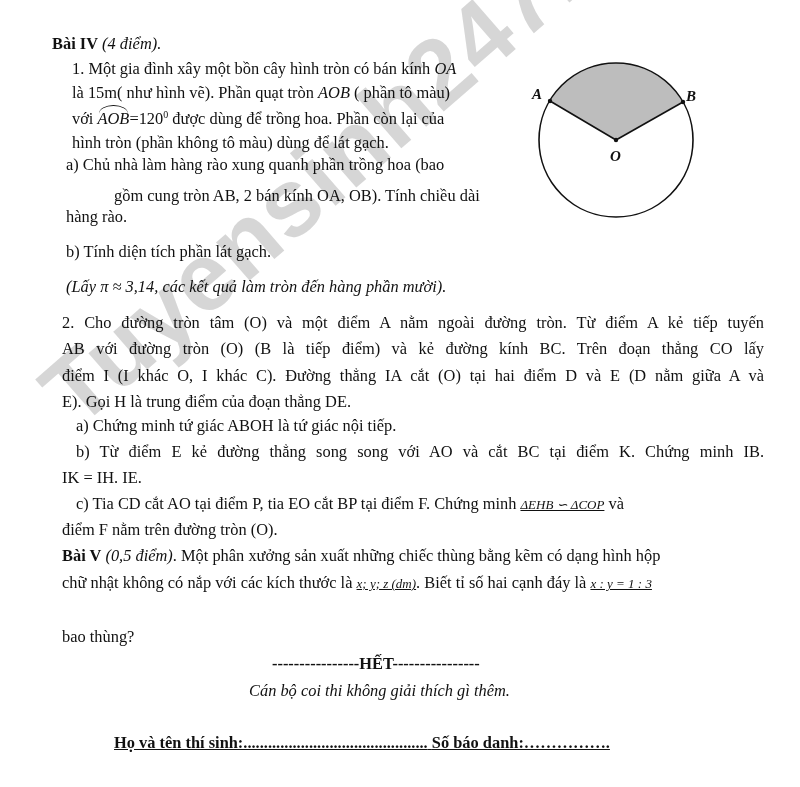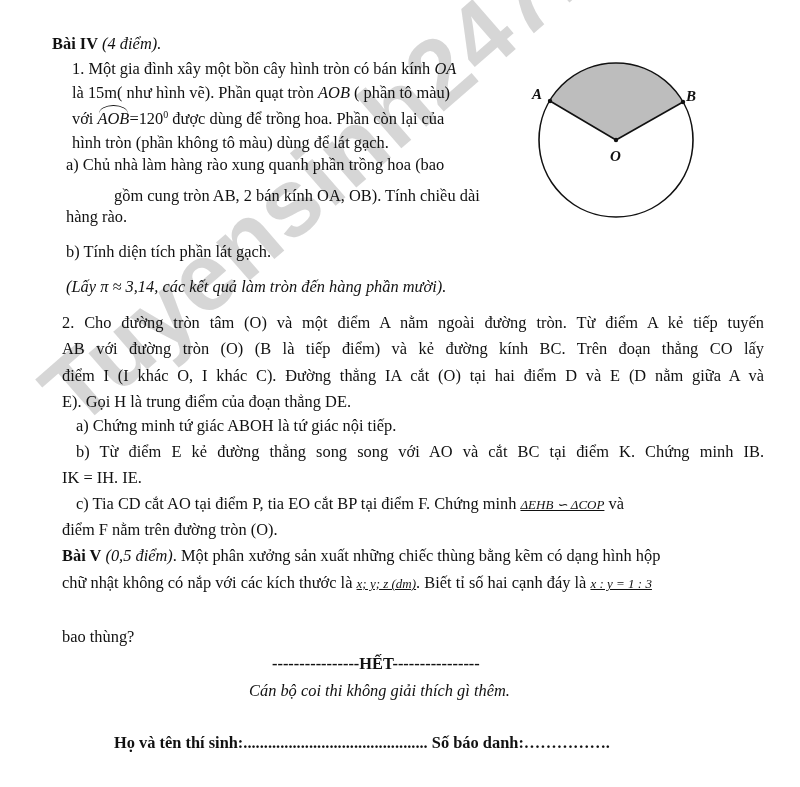--- a/index.html
+++ b/index.html
@@ -90,18 +90,18 @@
     <span class="b">Bài V</span>
     <span class="i">(0,5 điểm)</span><span>. Một phân xưởng sản xuất những chiếc thùng bằng kẽm có dạng hình hộp</span>
   </div>
   <div class="line" style="left:62px; top:573px;">
     <span>chữ nhật không có nắp với các kích thước là </span><span class="math small">x; y; z (dm)</span><span>. Biết tỉ số hai cạnh đáy là </span><span class="math small">x : y = 1 : 3</span>
   </div>
   <div class="line" style="left:62px; top:627px;">bao thùng?</div>
 
   <div class="line b" style="left:272px; top:654px;">----------------HẾT----------------</div>
   <div class="line i" style="left:249px; top:681px;">Cán bộ coi thi không giải thích gì thêm.</div>
-  <div class="line b" style="left:114px; top:733px;">
+  <div class="line b" style="left:114px; top:733px;text-decoration:underline;">
     <span>Họ và tên thí sinh:.............................................</span>
     <span>Số báo danh:…………….</span>
   </div>
 
 </div>
 
 </body></html>

